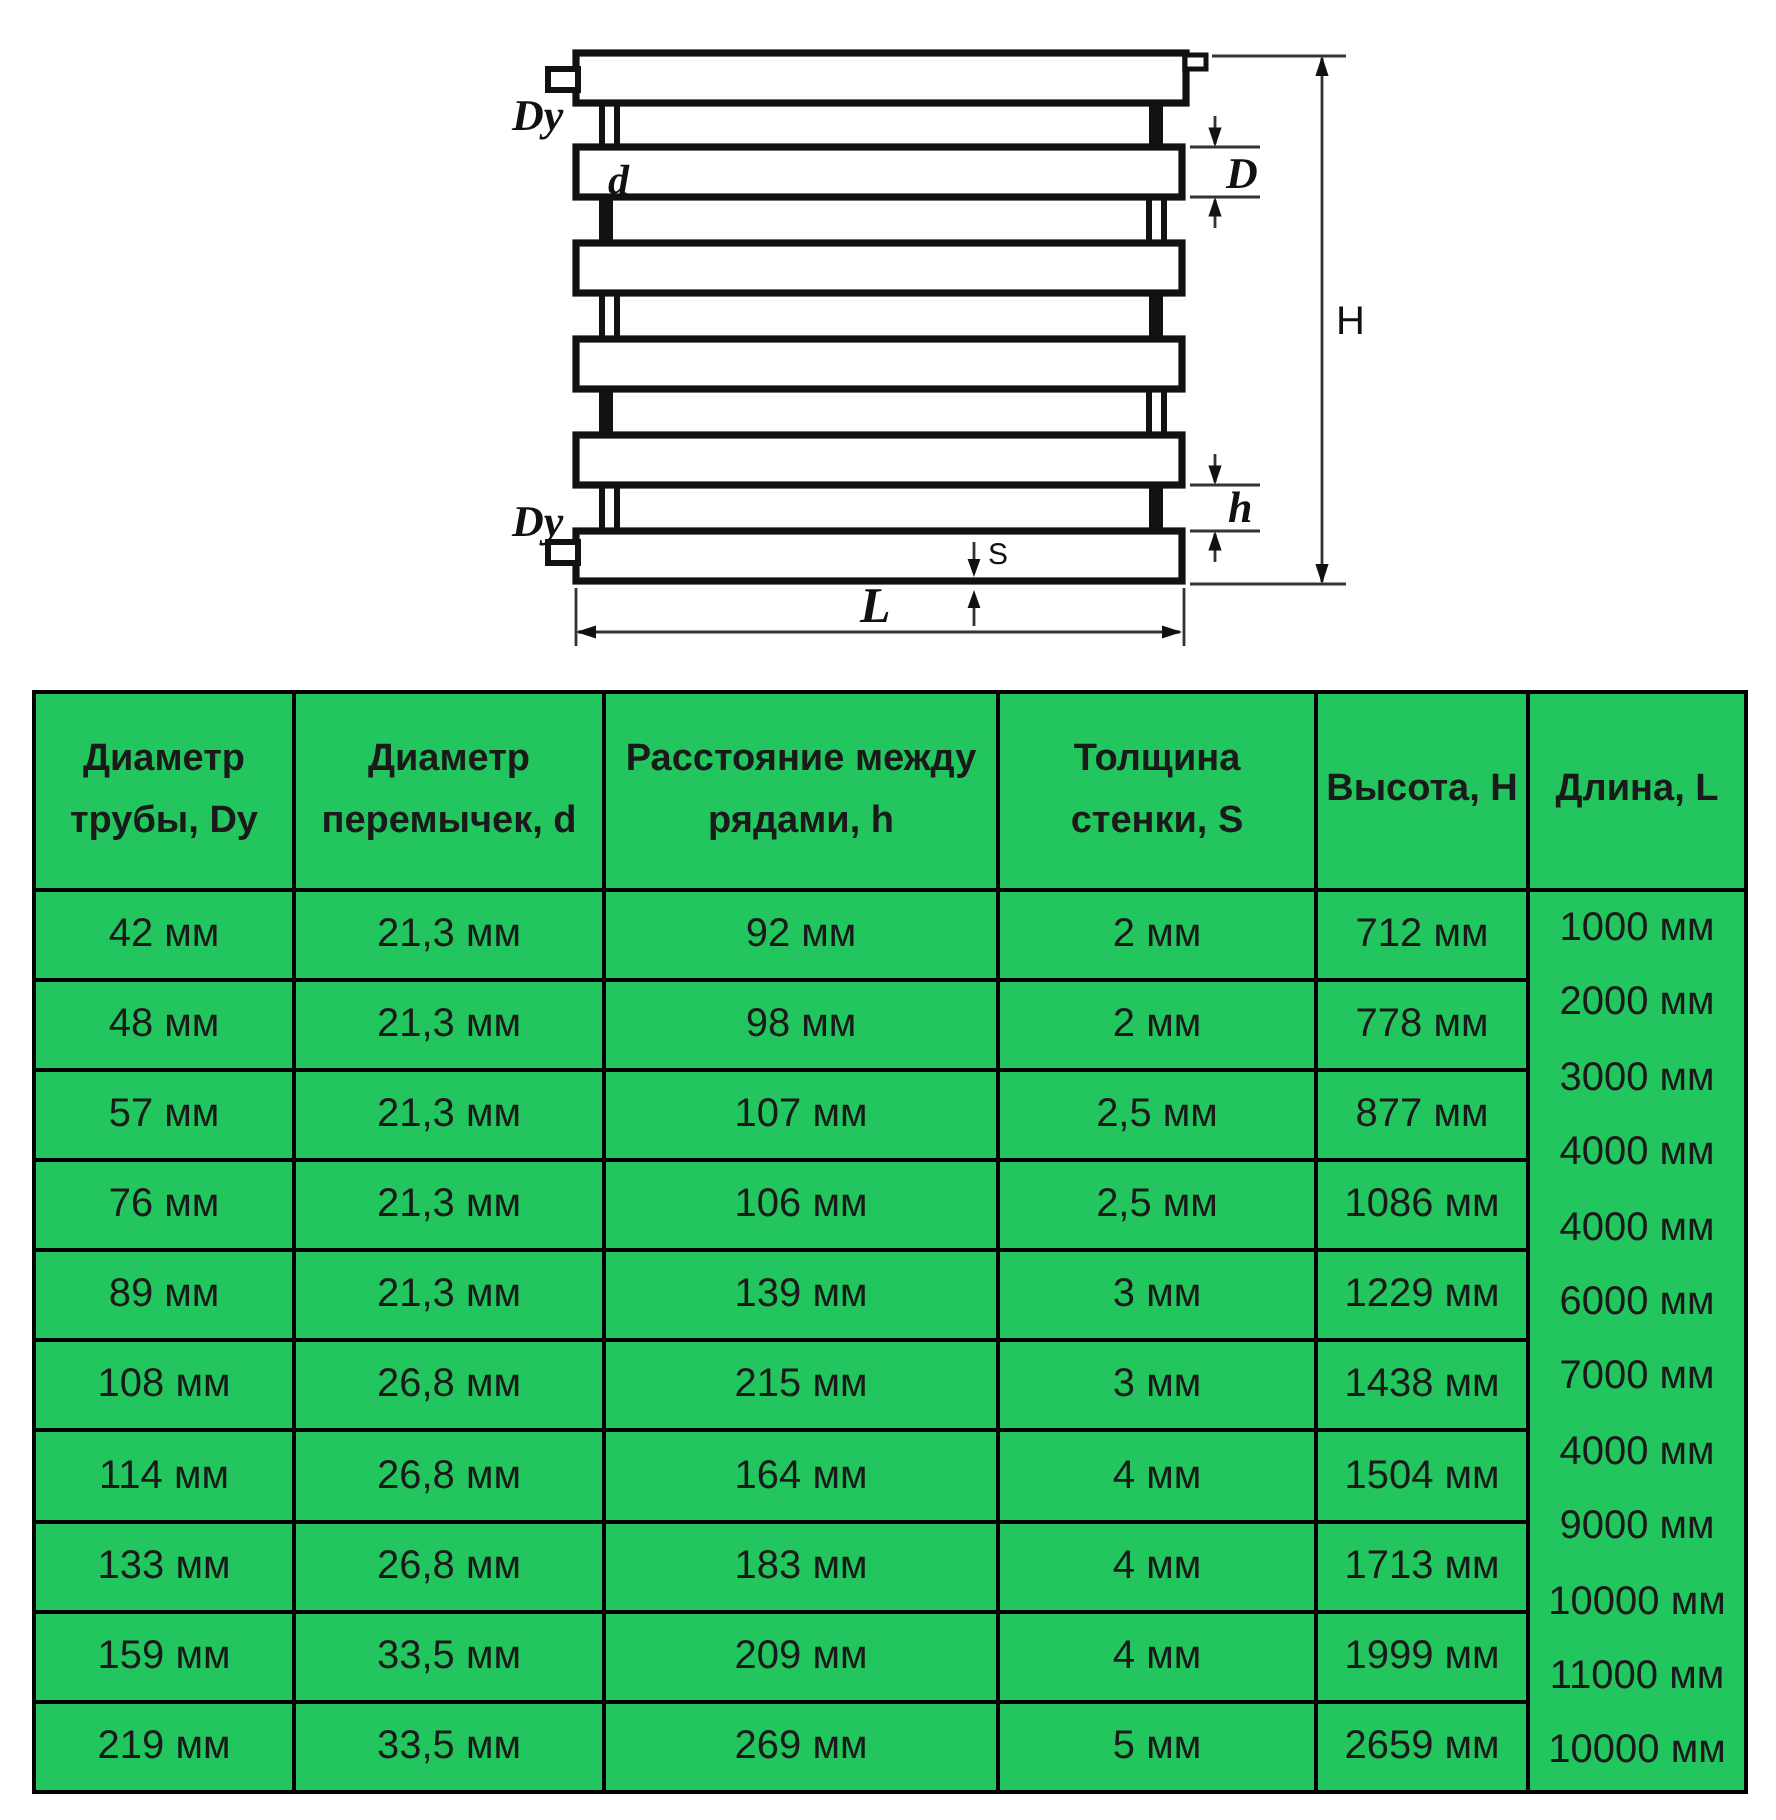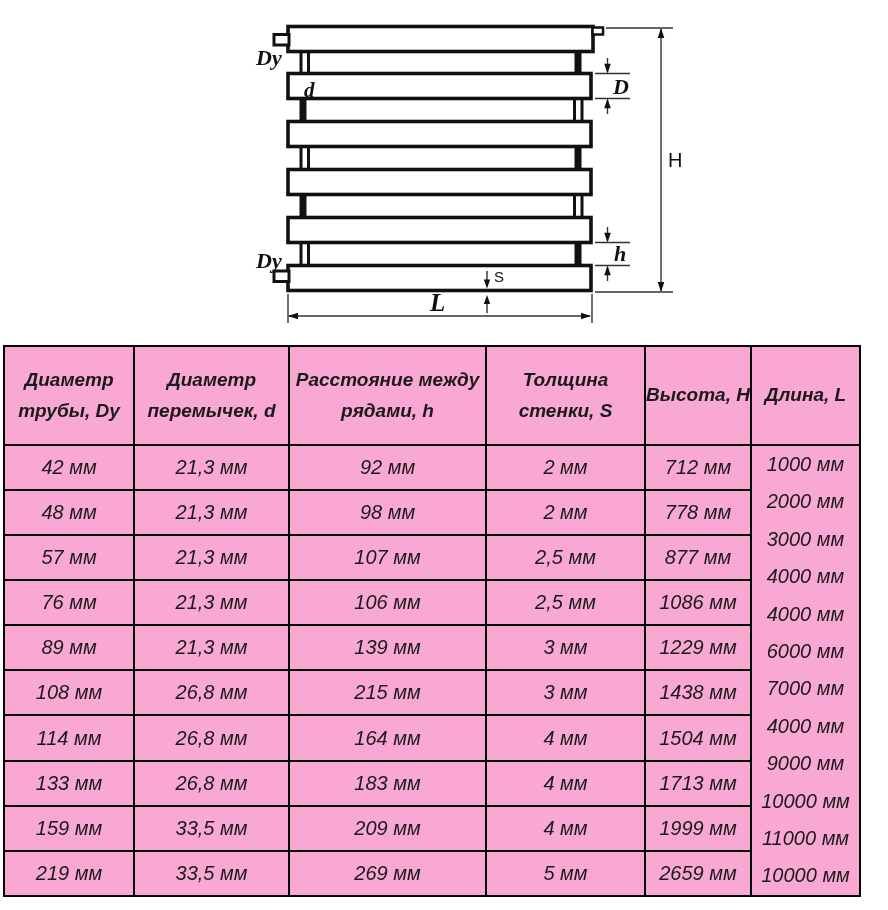--- a/index.html
+++ b/index.html
@@ -2,22 +2,22 @@
 <html><head>
 <meta charset="utf-8">
 <style>
   html,body{margin:0;padding:0;background:#fff;}
   body{width:888px;height:910px;position:relative;font-family:"Liberation Sans",sans-serif;color:#111;}
   .diagram-wrap{position:absolute;top:0;left:0;width:888px;height:345px;padding-left:23px;}
   svg text{fill:#111;}
   .dim-serif{font-family:"Liberation Serif",serif;font-style:italic;font-weight:bold;}
   .dim-sans{font-family:"Liberation Sans",sans-serif;font-weight:normal;}
   table.spec{
-    position:absolute;top:345px;left:3px;width:856px;
-    border-collapse:collapse;table-layout:fixed;background:#f9a8d4;font-style:italic;
+    position:absolute;top:345px;left:16px;width:856px;
+    border-collapse:collapse;table-layout:fixed;background:#22c55e;
   }
   table.spec th, table.spec td{
     border:2px solid #000;text-align:center;vertical-align:middle;
     padding:0;color:#1a1a1a;overflow:hidden;
   }
   table.spec th{
     height:97px;font-size:19px;font-weight:bold;
     white-space:pre-line;line-height:1.6;
   }
   table.spec td{height:42.8px;font-size:20px;font-weight:normal;}

